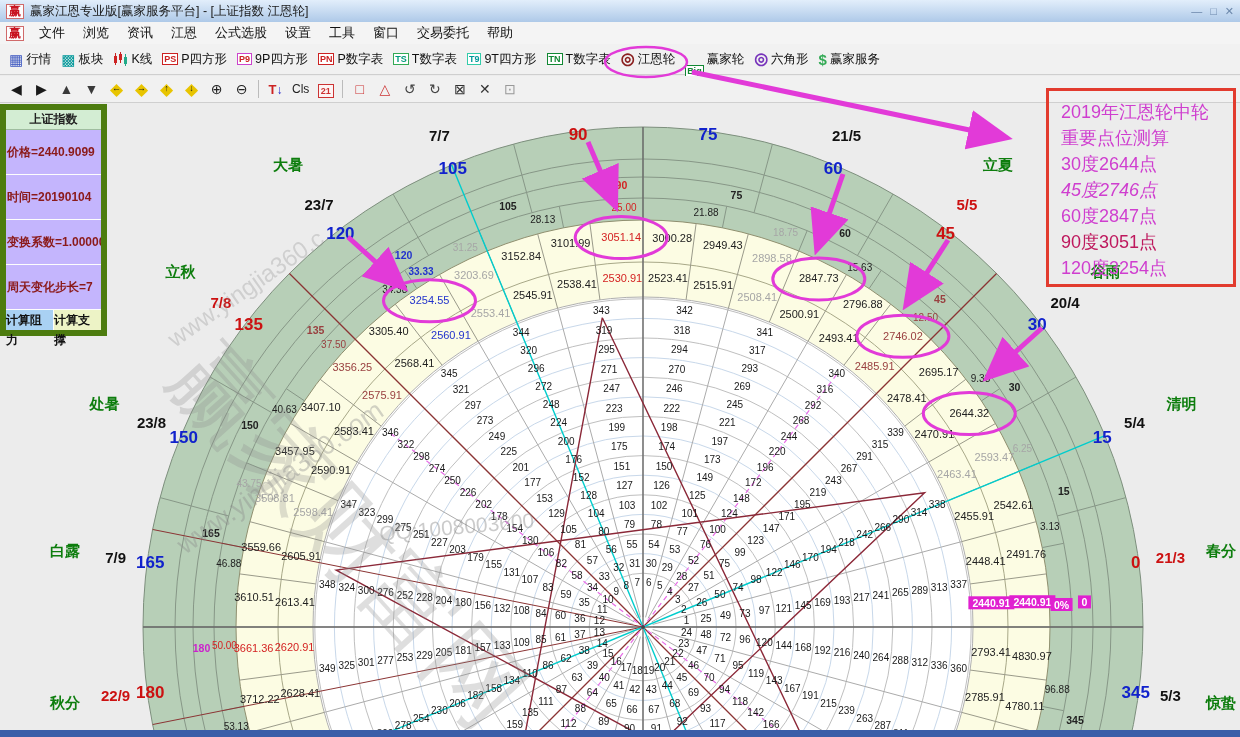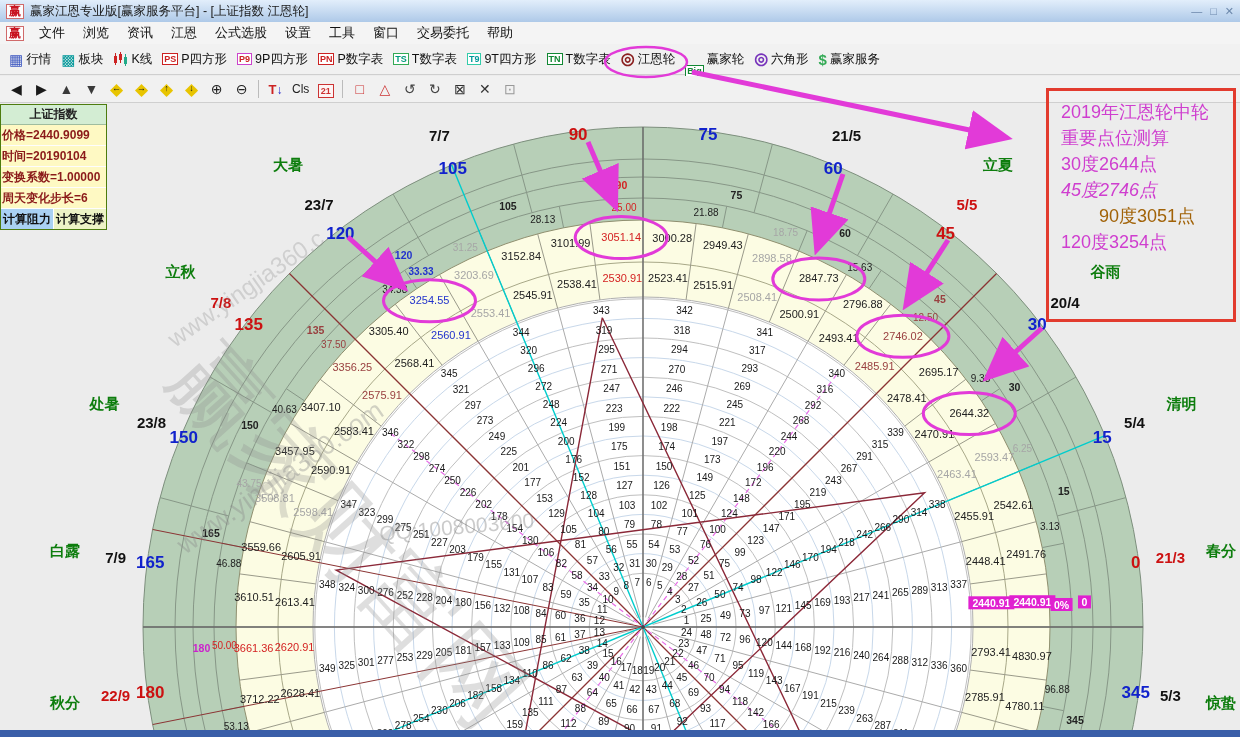--- a/index.html
+++ b/index.html
@@ -35,37 +35,37 @@
   .nav-item{width:25px;text-align:center;font-size:14px;position:relative;cursor:default;}
   .nav-sep{width:1px;height:18px;background:#bbb;margin:0 4px;}
   .dia{color:#e8c400;font-size:17px;}
   .dia i{position:absolute;left:0;right:0;top:4px;color:#1a1a1a;font-style:normal;font-size:9px;font-weight:bold;}
   .tdown b{color:#c22;font-size:13px;} .tdown s{color:#22c;text-decoration:none;font-size:12px;}
   .cls-txt{font-size:12px;color:#222;width:auto;padding:0 4px;}
   .cal{border:1px solid #c33;color:#c33;font-size:9px;font-weight:bold;padding:1px 2px;background:#fdf4f4;}
 
   
   .panel{position:absolute;top:104px;left:0;width:107px;z-index:5;font-size:12px;
-    font-weight:bold;border:1px solid #4d7c0f;background:#fff;box-sizing:border-box;}
+    font-weight:bold;border:6px solid #4d7c0f;background:#fff;box-sizing:border-box;}
   .panel-header{background:#d3edd3;color:#222;text-align:center;height:19px;line-height:19px;
     border-bottom:1px solid #9fbd9f;}
-  .panel-row{background:#fef9c3;color:#8b1a1a;height:20px;line-height:20px;padding:0 1px;
+  .panel-row{background:#c4b5fd;color:#8b1a1a;height:20px;line-height:20px;padding:12px 1px;
     border-bottom:1px solid #fdfdfd;white-space:nowrap;overflow:hidden;}
   .panel-btns{display:flex;}
-  .panel-btn{flex:1;height:20px;line-height:20px;text-align:center;color:#111;cursor:default;}
+  .panel-btn{flex:1;height:20px;line-height:20px;color:#111;cursor:default;}
   .panel-btn.b1{background:#a9d1f3;border-right:1px solid #fdfdfd;}
   .panel-btn.b2{background:#edf3c6;}
 
   
   .chart{position:absolute;top:103px;left:0;width:1240px;height:628px;background:#ececec;z-index:1;}
   .chart svg{position:absolute;top:0;left:0;}
   svg text{font-family:"Liberation Sans", sans-serif;}
 
   
-  .ann-box{position:absolute;left:1046px;top:88px;width:190px;height:234px;z-index:6;
+  .ann-box{position:absolute;left:1046px;top:88px;width:190px;height:199px;z-index:6;
     border:3px solid #e23b2e;box-sizing:border-box;padding:8px 0 0 12px;}
   .ann-line{color:#cf3ecf;font-size:18px;line-height:26px;white-space:nowrap;}
 
   
   #overlay{position:absolute;top:0;left:0;z-index:9;pointer-events:none;}
   .bottombar{position:absolute;left:0;right:0;bottom:0;height:7px;background:#3a5ea8;z-index:7;}
 </style>
 </head>
 <body>
 
@@ -770,34 +770,35 @@
         <text x="380" y="438" fill="#8d8d8d" font-size="21" opacity="0.45" transform="rotate(-5 380 438)">QQ:1008003600</text>
       </svg>
   </div>
 
   <div class="panel">
     <div class="panel-header">上证指数</div>
     <div id="panel-rows">
         <div class="panel-row">价格=2440.9099</div>
         <div class="panel-row">时间=20190104</div>
         <div class="panel-row">变换系数=1.00000</div>
-        <div class="panel-row">周天变化步长=6</div>
+        <div class="panel-row">周天变化步长=7</div>
       </div>
     <div class="panel-btns" id="panel-btns">
         <div class="panel-btn b1">计算阻力</div>
         <div class="panel-btn b2">计算支撑</div>
       </div>
   </div>
 
   <div class="ann-box" id="ann-box" style="border-color: rgb(226, 59, 46);">
       <div class="ann-line" style="color: rgb(207, 62, 207);">2019年江恩轮中轮</div>
       <div class="ann-line" style="color: rgb(207, 62, 207);">重要点位测算</div>
       <div class="ann-line" style="color: rgb(207, 62, 207);">30度2644点</div>
       <div class="ann-line" style="color: rgb(207, 62, 207); font-style: italic;">45度2746点</div>
-      <div class="ann-line" style="color: #a16207; text-align: center;">90度3051点</div>
+      <div class="ann-line" style="color: rgb(207, 62, 207);">60度2847点</div>
+      <div class="ann-line" style="color: #be185d;">90度3051点</div>
       <div class="ann-line" style="color: rgb(207, 62, 207);">120度3254点</div>
     </div>
 
   <svg id="overlay" width="1240" height="737">
       <defs>
         <marker id="ah" markerWidth="9" markerHeight="8" refX="7" refY="4" orient="auto">
           <path d="M0,0 L9,4 L0,8 z" fill="#e23ad8"></path>
         </marker>
       </defs>
       <ellipse cx="646" cy="62" rx="41" ry="15" fill="none" stroke="#e23ad8" stroke-width="2.5"></ellipse>

